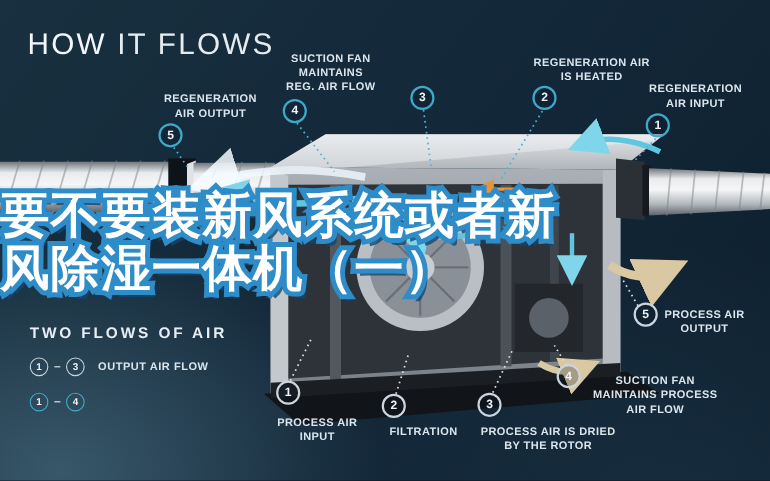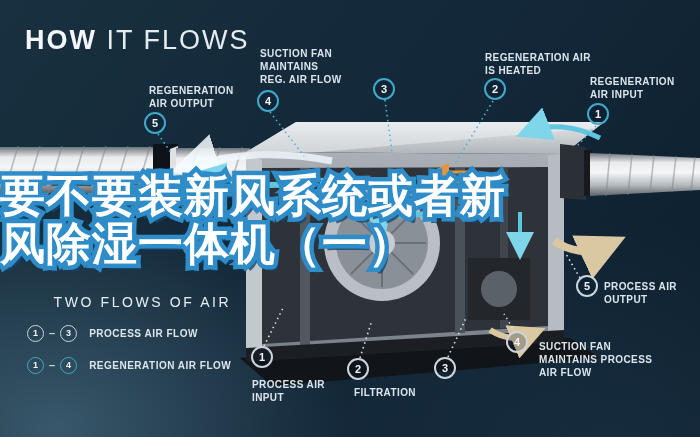--- a/index.html
+++ b/index.html
@@ -6,30 +6,30 @@
   .stage{
     position:relative;width:700px;height:437px;overflow:hidden;
     font-family:"Liberation Sans",sans-serif;
     background:
       radial-gradient(ellipse 420px 300px at 8% 98%, rgba(96,138,158,.48), rgba(96,138,158,0) 70%),
       radial-gradient(ellipse 500px 360px at 88% 108%, rgba(40,70,90,.35), rgba(40,70,90,0) 70%),
       linear-gradient(128deg,#18303f 0%,#132839 48%,#0d1f2e 100%);
   }
   svg{position:absolute;left:0;top:0;z-index:5;}
   .title{position:absolute;left:25px;top:25px;z-index:20;color:#f2f6f9;font-size:27px;letter-spacing:2px;white-space:nowrap;}
-  .title .b{font-weight:bold;}
+  .title .b{font-weight:normal;}
   .title .l{font-weight:normal;opacity:.95;}
-  .lbl{position:absolute;z-index:20;color:#dbe5ec;font-size:10px;font-weight:bold;line-height:1.3;letter-spacing:.4px;white-space:pre;}
+  .lbl{position:absolute;z-index:20;color:#dbe5ec;font-size:10px;font-weight:bold;line-height:1.3;letter-spacing:.4px;white-space:pre;text-align:center;}
   .num{position:absolute;z-index:21;width:22px;height:22px;border-radius:50%;box-sizing:border-box;
        display:flex;align-items:center;justify-content:center;
        font-size:11px;font-weight:bold;color:#eef4f8;background:rgba(10,25,38,.25);}
   .num.teal{border:2px solid #3fa9c9;}
   .num.white{border:2px solid #ccd5db;}
   .legend{position:absolute;left:27px;top:294px;z-index:20;}
-  .legend-heading{color:#e8eef3;font-size:14px;letter-spacing:2.6px;font-weight:normal;white-space:nowrap;text-align:right;}
+  .legend-heading{color:#e8eef3;font-size:14px;letter-spacing:2.6px;font-weight:bold;white-space:nowrap;}
   .legend-row{display:flex;align-items:center;margin-top:14px;height:18px;}
   .lnum{width:17px;height:17px;border-radius:50%;box-sizing:border-box;display:flex;align-items:center;justify-content:center;
         font-size:9px;font-weight:bold;color:#eef4f8;}
   .lnum.white{border:1.5px solid #ccd5db;}
   .lnum.teal{border:1.5px solid #3fa9c9;}
   .ldash{color:#cfd9df;font-size:11px;margin:0 5px;font-weight:bold;}
   .legend-label{color:#dbe5ec;font-size:10px;font-weight:bold;letter-spacing:.5px;margin-left:12px;white-space:nowrap;}
   .headline{position:absolute;left:0;top:172px;width:700px;z-index:30;text-align:left;}
   .zh-line{position:relative;font-size:45px;font-weight:bold;line-height:1.06;letter-spacing:1px;white-space:nowrap;}
   .zh-back{position:absolute;left:0;right:0;top:0;color:#2e8cc8;-webkit-text-stroke:9px #2e8cc8;
@@ -185,43 +185,44 @@
 AIR INPUT</div>
 
   <div class="num white" style="left:251px;top:346px">1</div>
   <div class="lbl" style="left:252px;top:378px">PROCESS AIR
 INPUT</div>
 
   <div class="num white" style="left:347px;top:358px">2</div>
   <div class="lbl" style="left:354px;top:386px">FILTRATION</div>
 
   <div class="num white" style="left:434px;top:357px">3</div>
+  <div class="lbl" style="left:437px;top:386px">PROCESS AIR IS DRIED
+BY THE ROTOR</div>
 
   <div class="num white" style="left:506px;top:331px">4</div>
   <div class="lbl" style="left:539px;top:340px">SUCTION FAN
 MAINTAINS PROCESS
 AIR FLOW</div>
 
   <div class="num white" style="left:576px;top:275px">5</div>
   <div class="lbl" style="left:604px;top:280px">PROCESS AIR
 OUTPUT</div>
 
   <div class="legend">
     <div class="legend-heading">TWO FLOWS OF AIR</div>
     <div class="legend-row">
       <span class="lnum white">1</span>
       <span class="ldash">–</span>
       <span class="lnum white">3</span>
-      <span class="legend-label">PROCESS AIR FLOW</span>
+      <span class="legend-label">OUTPUT AIR FLOW</span>
     </div>
     <div class="legend-row">
       <span class="lnum teal">1</span>
       <span class="ldash">–</span>
       <span class="lnum teal">4</span>
-      <span class="legend-label">REGENERATION AIR FLOW</span>
     </div>
   </div>
 
   <div class="headline">
     <div class="zh-line">
       <span class="zh-back">要不要装新风系统或者新</span>
       <span class="zh-front">要不要装新风系统或者新</span>
     </div>
     <div class="zh-line">
       <span class="zh-back">风除湿一体机（一）</span>

